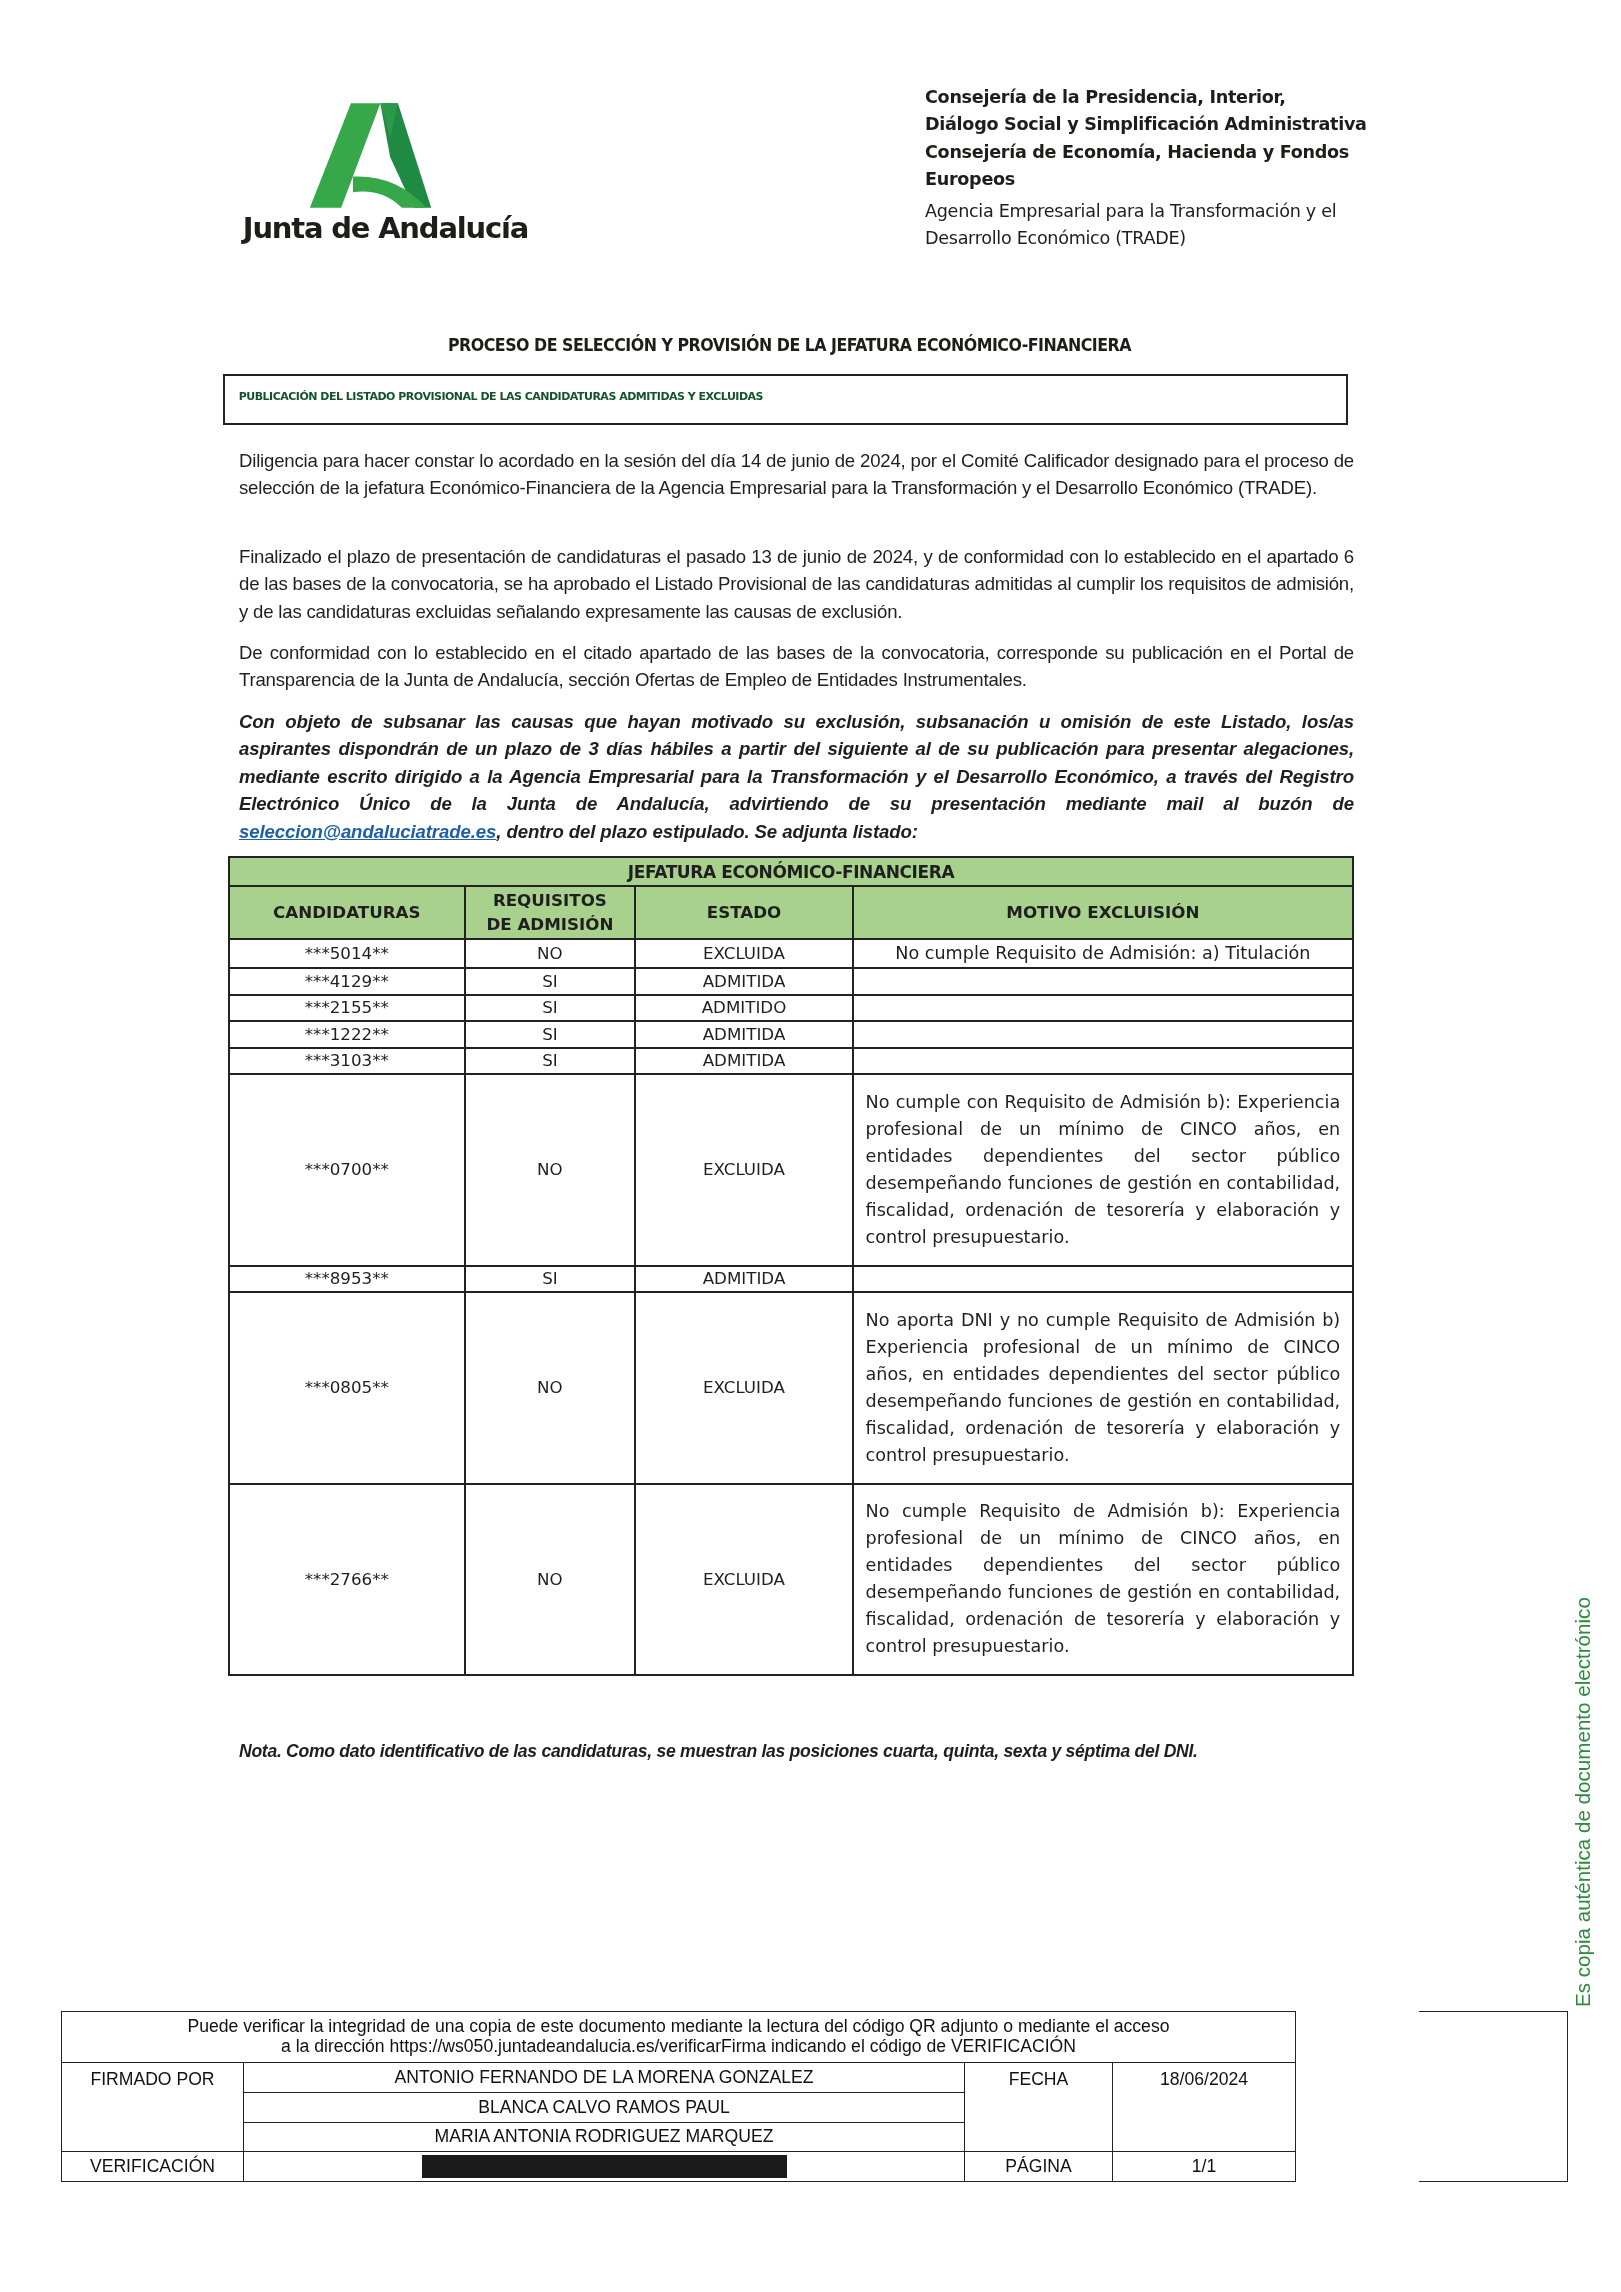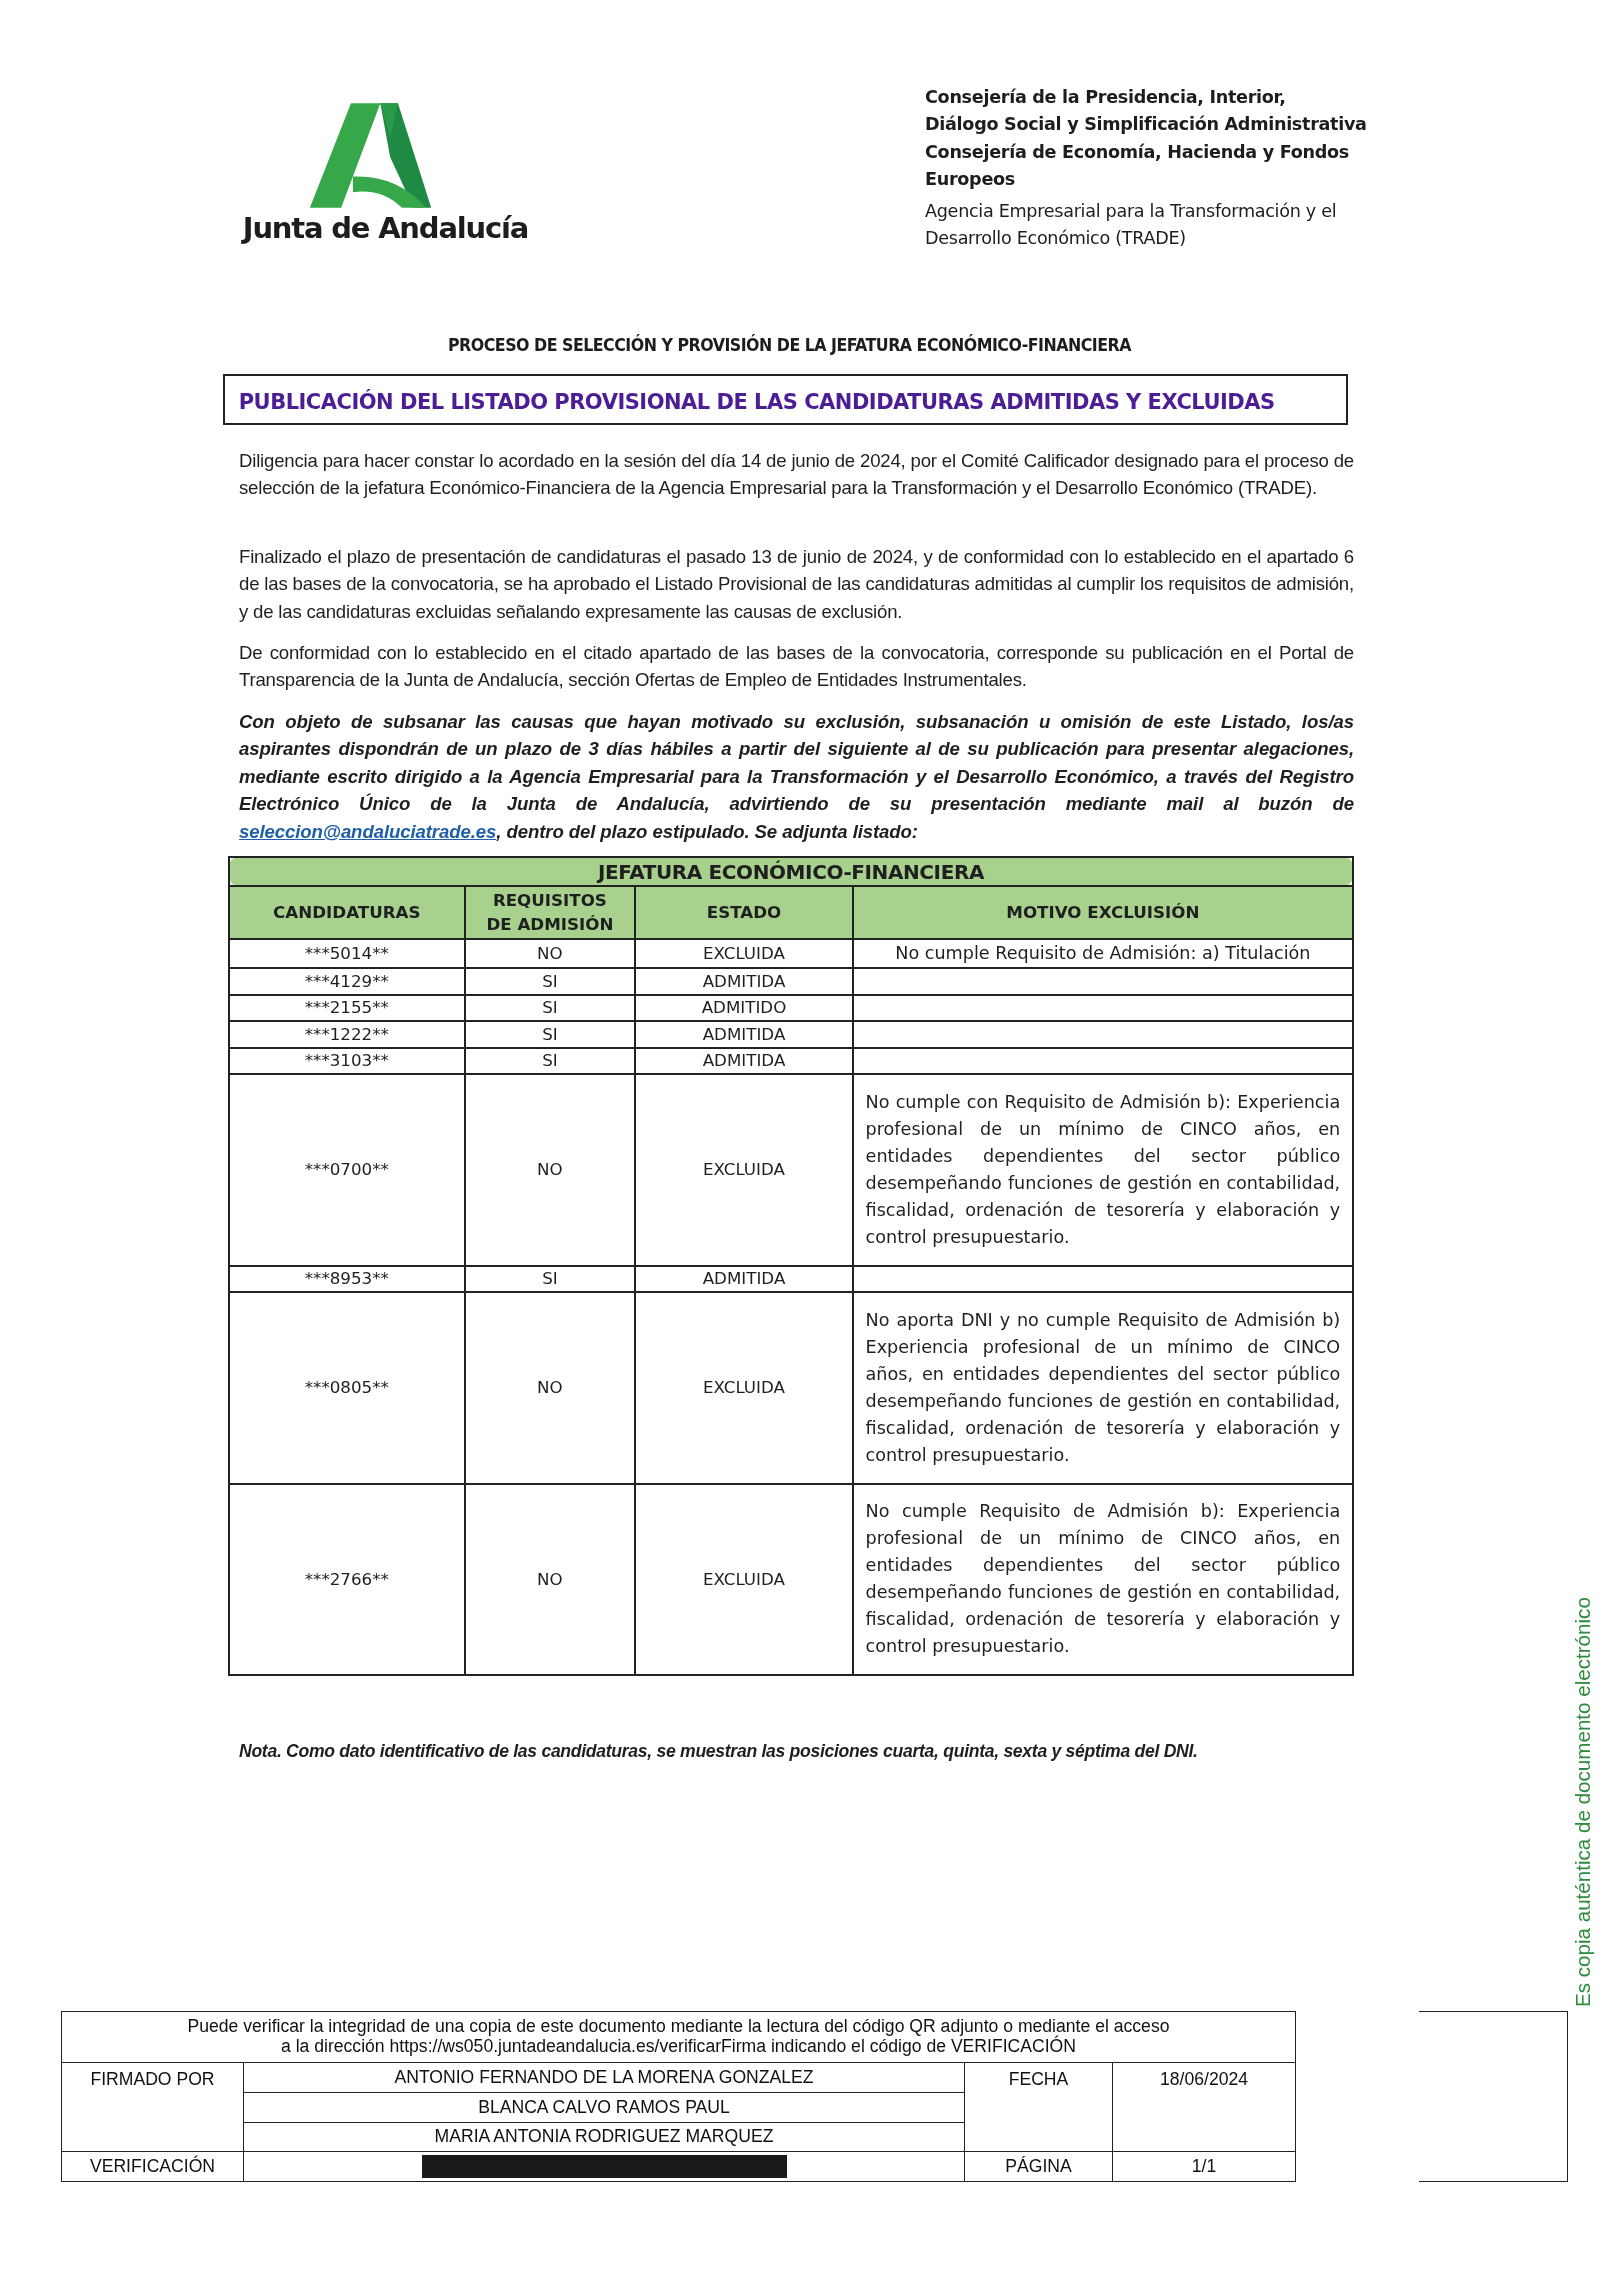--- a/index.html
+++ b/index.html
@@ -16,36 +16,36 @@
          font-family: "DejaVu Sans", sans-serif; font-size: 17.6px; line-height: 27.4px; color: #1d1d1b; }
   .org .bold { font-weight: bold; letter-spacing: -0.3px; }
   .org .agency { margin-top: 3.9px; letter-spacing: -0.3px; }
 
   
   .main-title { position: absolute; left: 223px; top: 335px; width: 1133px; text-align: center;
                 font-family: "DejaVu Sans Condensed", "DejaVu Sans", sans-serif; font-weight: bold;
                 font-size: 17.6px; letter-spacing: -0.5px; color: #1d1d1b; }
   .sub-title-box { position: absolute; left: 223px; top: 374px; width: 1125px; height: 51px;
                    border: 2.5px solid #222; box-sizing: border-box; }
-  .sub-title { position: absolute; left: 13.7px; top: 13.7px; font-weight: bold; font-size: 21px;
-               letter-spacing: -0.5px; font-family: "DejaVu Sans", sans-serif; color: #4c1d95; }
+  .sub-title { position: absolute; left: 13.7px; top: 13.7px; font-weight: bold; font-size: 11px;
+               letter-spacing: -0.5px; font-family: "DejaVu Sans", sans-serif; color: #14532d; }
 
   
   .para { position: absolute; left: 239px; width: 1115px; font-family: "Liberation Sans Narrow", "Liberation Sans", sans-serif;
           font-size: 18.6px; line-height: 27.4px; text-align: justify; color: #1f1f1f; letter-spacing: -0.2px; }
   .p1 { top: 447px; } .p2 { top: 543px; } .p3 { top: 639px; }
   .p4 { top: 708px; font-weight: bold; font-style: italic; letter-spacing: -0.1px; }
   .p4 a { color: #1f5fa8; text-decoration: underline; }
   .u { }
 
   
   .list-table { position: absolute; left: 228px; top: 856px; width: 1126px; border-collapse: collapse;
                 font-family: "DejaVu Sans", sans-serif; font-size: 16.7px; color: #1f1f1f; }
   .list-table td, .list-table th { border: 2px solid #222; padding: 0 11.8px; }
-  .list-table .grp th { background: #a9d18e; height: 27.4px; font-size: 20px; font-weight: bold; letter-spacing: -0.4px; border-radius: 9px; }
+  .list-table .grp th { background: #a9d18e; height: 27.4px; font-size: 17px; font-weight: bold; letter-spacing: -0.4px; }
   .list-table .cols th { background: #a9d18e; height: 51px; font-size: 16.7px; font-weight: bold; line-height: 23.5px; }
   .list-table td { text-align: center; height: 24.5px; line-height: 23.5px; }
   .list-table td.motive { text-align: justify; font-size: 17.6px; line-height: 27px; padding: 13.7px 11.8px; }
   .list-table td.motive.short { text-align: center; padding: 0 5.9px; }
   .c1 { width: 210px; } .c2 { width: 145px; } .c3 { width: 192px; }
 
   .note { position: absolute; left: 239px; top: 1741px; font-weight: bold; font-style: italic;
           font-size: 17.6px; letter-spacing: -0.3px; color: #1f1f1f; font-family: "Liberation Sans Narrow", "Liberation Sans", sans-serif; }
 
   

